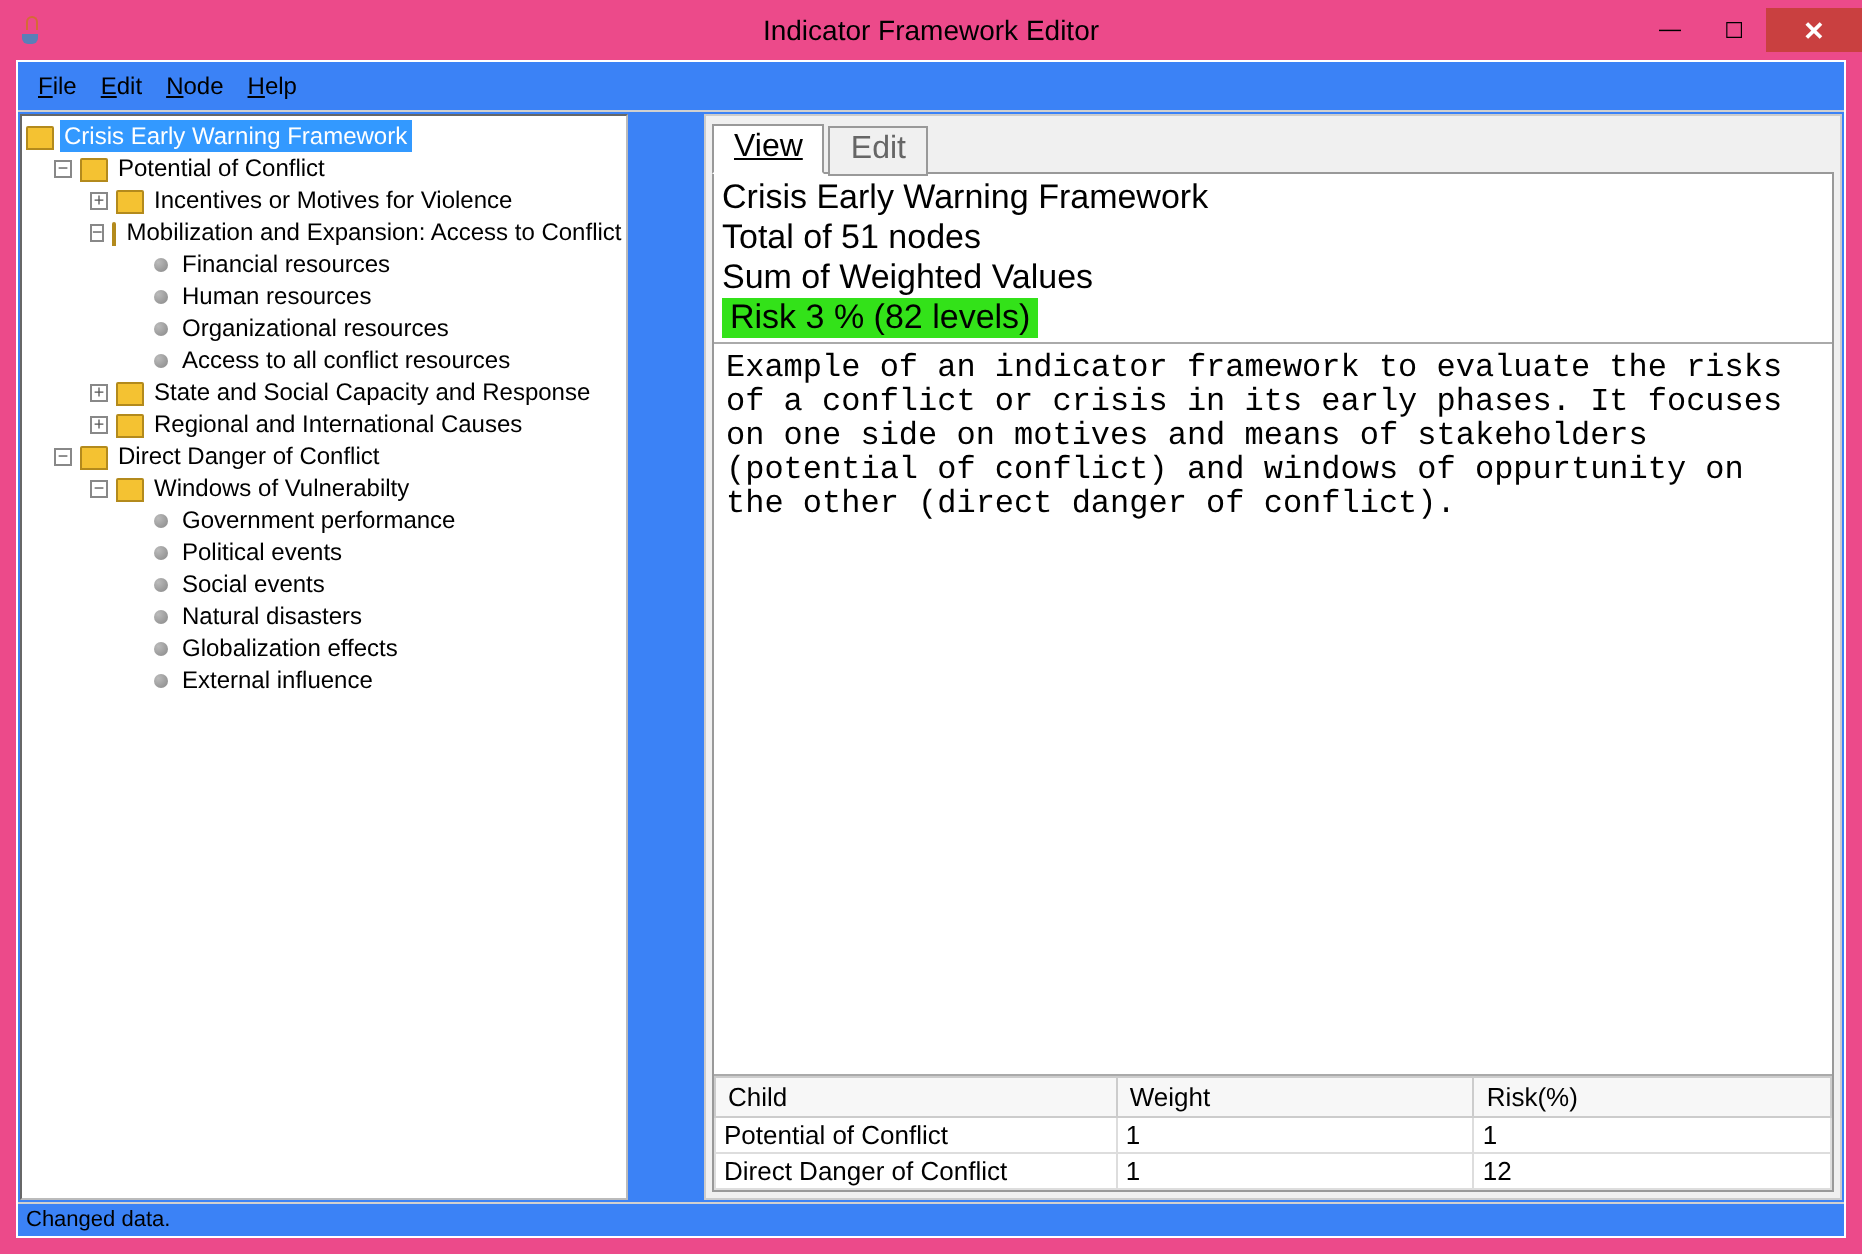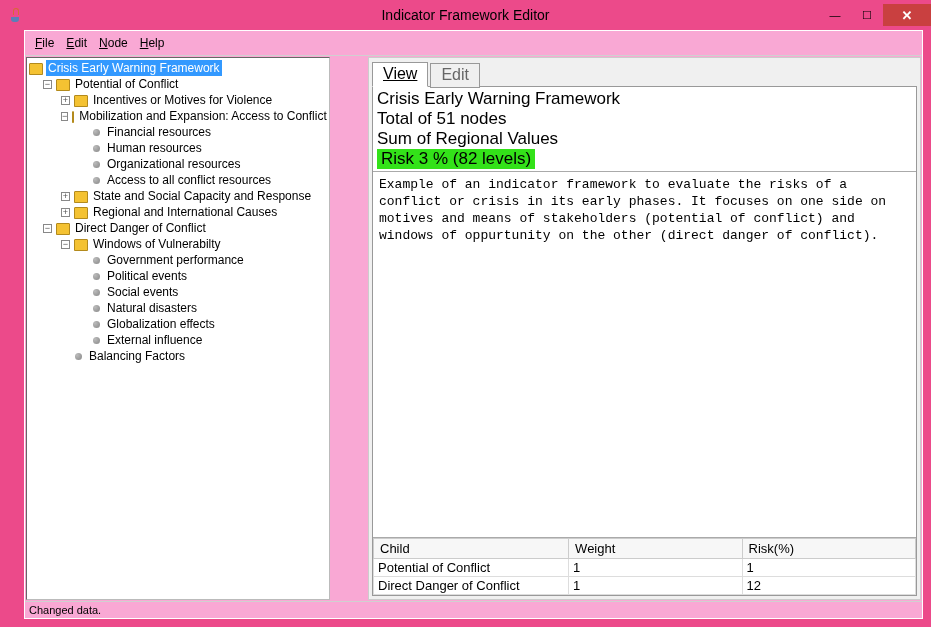--- a/index.html
+++ b/index.html
@@ -42,23 +42,23 @@
     display: flex; align-items: center; justify-content: center;
     font-family: "Segoe UI Symbol", sans-serif;
     font-size: 11px; color: #000;
   }
   .win-btn.close {
     background: #c94040; color: #fff;
     width: 48px; font-size: 13px; font-weight: bold;
   }
   .client-area {
     flex: 1;
-    background: #f9a8d4;
+    background: #3b82f6;
     border: 1px solid #fff;
-    margin: 0 8px 8px 24px;
+    margin: 0 8px 8px 8px;
     display: flex; flex-direction: column;
     overflow: hidden;
   }
   .menubar {
     display: flex; gap: 4px;
     padding: 4px 6px;
     border-bottom: 1px solid #d0d0d0;
   }
   .menubar .menu-item {
     padding: 1px 4px;
@@ -136,21 +136,21 @@
   }
   .summary-block {
     padding: 2px 4px;
     border-bottom: 1px solid #aaa;
     font-family: "Segoe UI", Tahoma, sans-serif;
   }
   .summary-line { font-size: 17px; line-height: 20px; }
   .risk-line { background: #33e219; display: inline-block; padding: 0 4px; }
   .description {
     font-family: "Courier New", monospace;
-    font-size: 13px;
+    font-size: 16px;
     padding: 4px 6px;
     flex: 1;
     overflow: auto;
     line-height: 17px;
     white-space: pre-wrap;
   }
   .child-table {
     border-top: 1px solid #aaa;
   }
   .child-table table { width: 100%; border-collapse: collapse; font-size: 13px; }
@@ -285,37 +285,33 @@
             </div>
           <div class="tree-row" style="padding-left:66px">
               <span class="icon-dot"></span>
               <span class="tree-label">Globalization effects</span>
             </div>
           <div class="tree-row" style="padding-left:66px">
               <span class="icon-dot"></span>
               <span class="tree-label">External influence</span>
             </div>
 
-          <div class="tree-row" style="padding-left:48px">
-              <span class="icon-dot"></span>
-              <span class="tree-label">Balancing Factors</span>
-            </div>
         </div>
       </div>
 
       <div class="right-panel">
         <div class="tabs">
           <div class="tab active"><span>View</span></div>
           <div class="tab"><span>Edit</span></div>
         </div>
         <div class="view-body">
           <div class="summary-block">
             <div class="summary-line">Crisis Early Warning Framework</div>
             <div class="summary-line">Total of 51 nodes</div>
-            <div class="summary-line">Sum of Regional Values</div>
+            <div class="summary-line">Sum of Weighted Values</div>
             <div><span class="summary-line risk-line">Risk 3 % (82 levels)</span></div>
           </div>
           <div class="description">Example of an indicator framework to evaluate the risks of a conflict or crisis in its early phases. It focuses on one side on motives and means of stakeholders (potential of conflict) and windows of oppurtunity on the other (direct danger of conflict).</div>
           <div class="child-table">
             <table>
               <tbody>
                   <tr>
                 <th style="width:36%">Child</th>
                 <th style="width:32%">Weight</th>
                 <th style="width:32%">Risk(%)</th>

